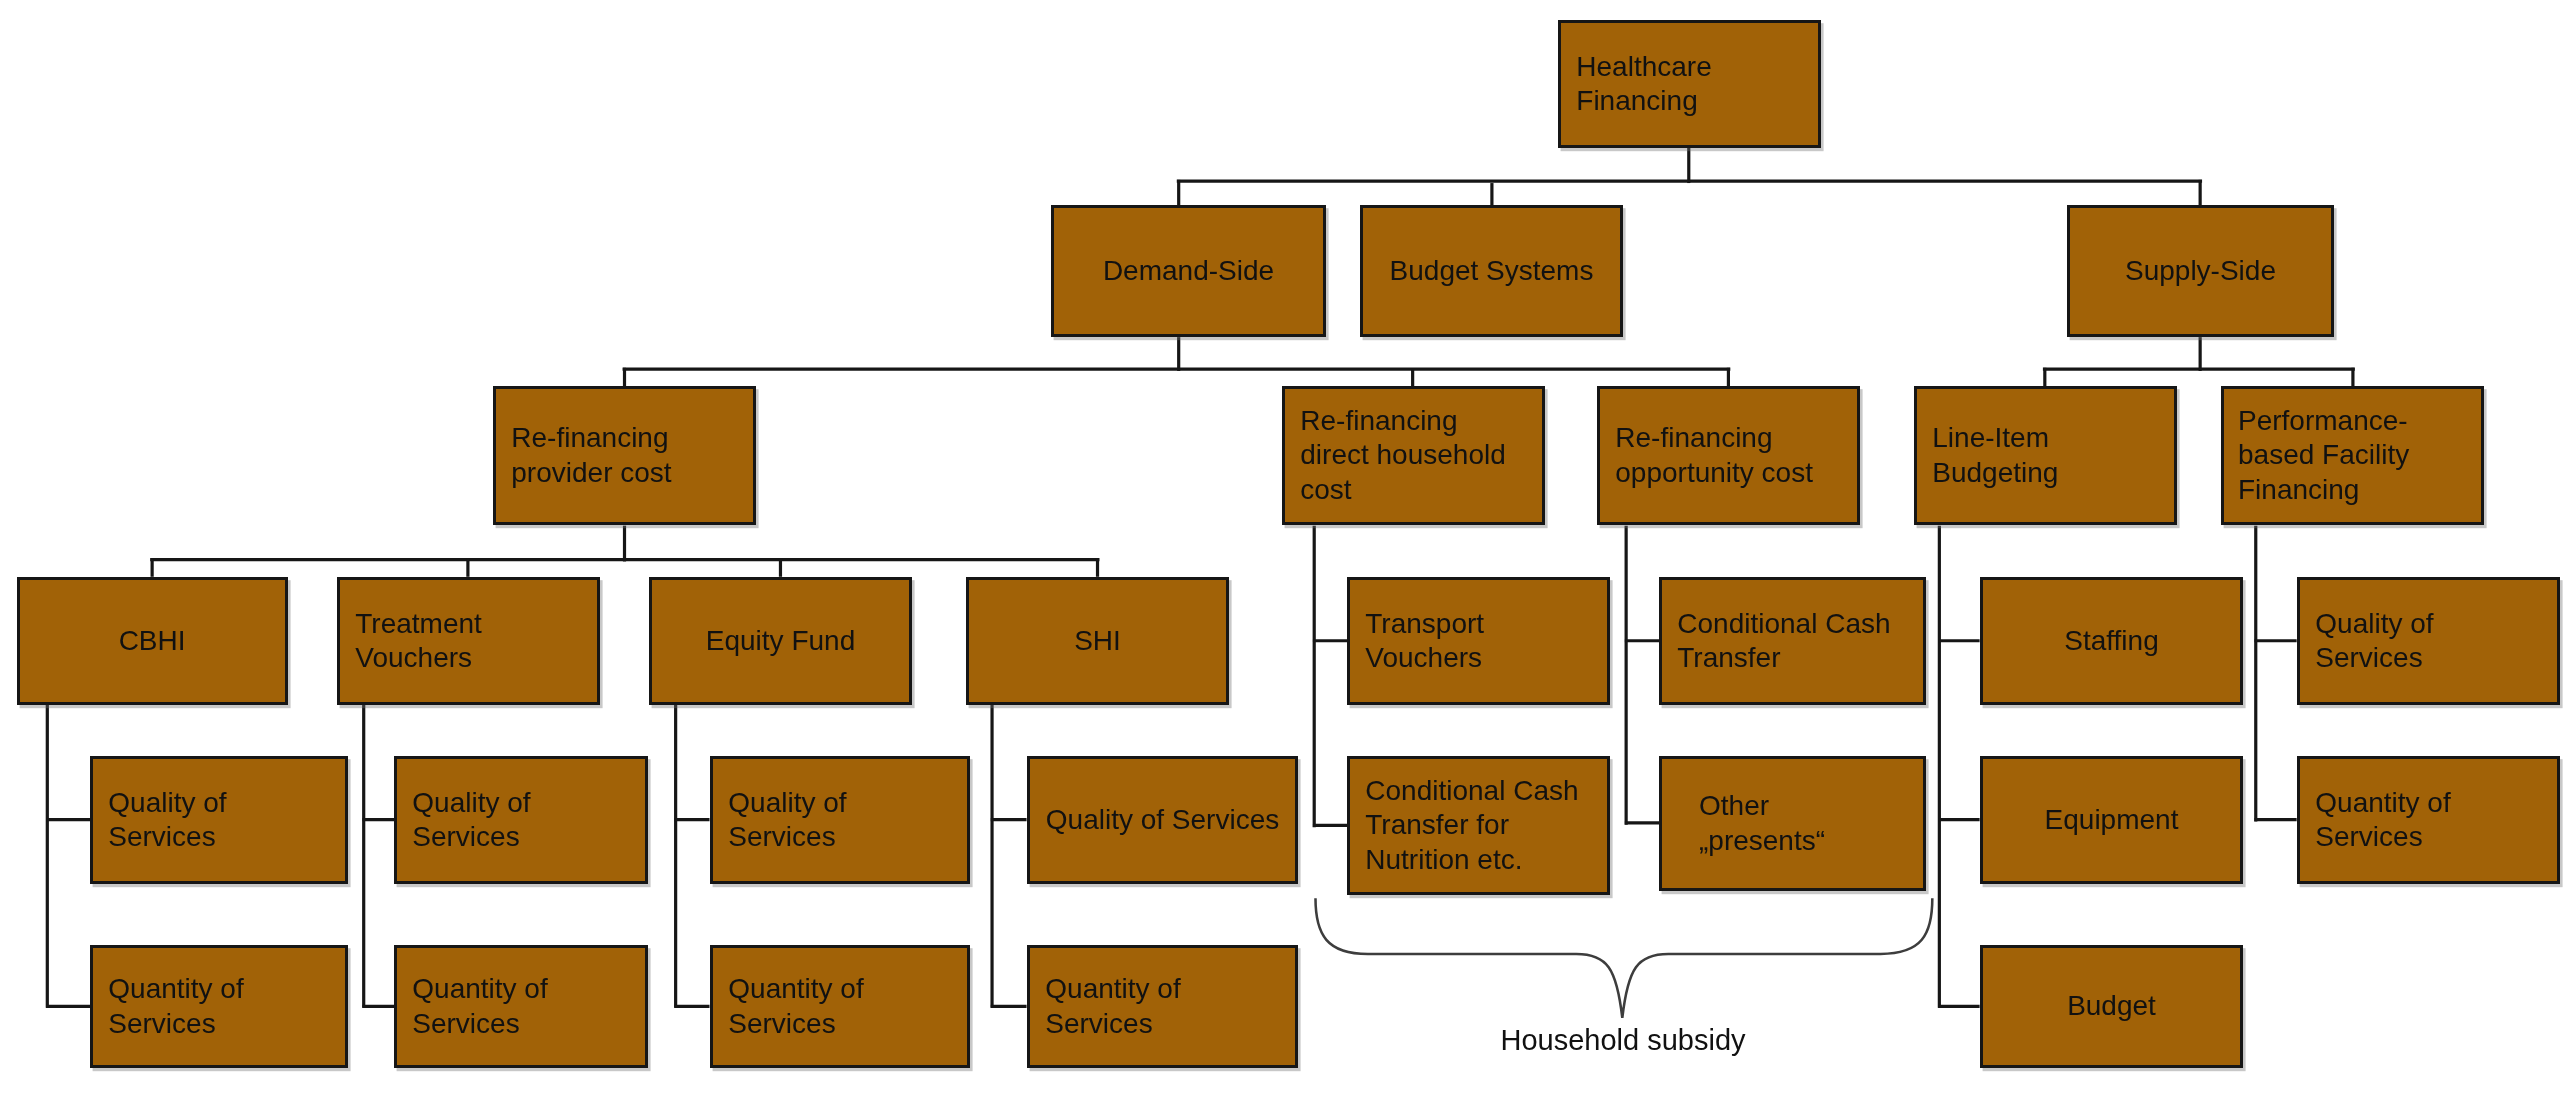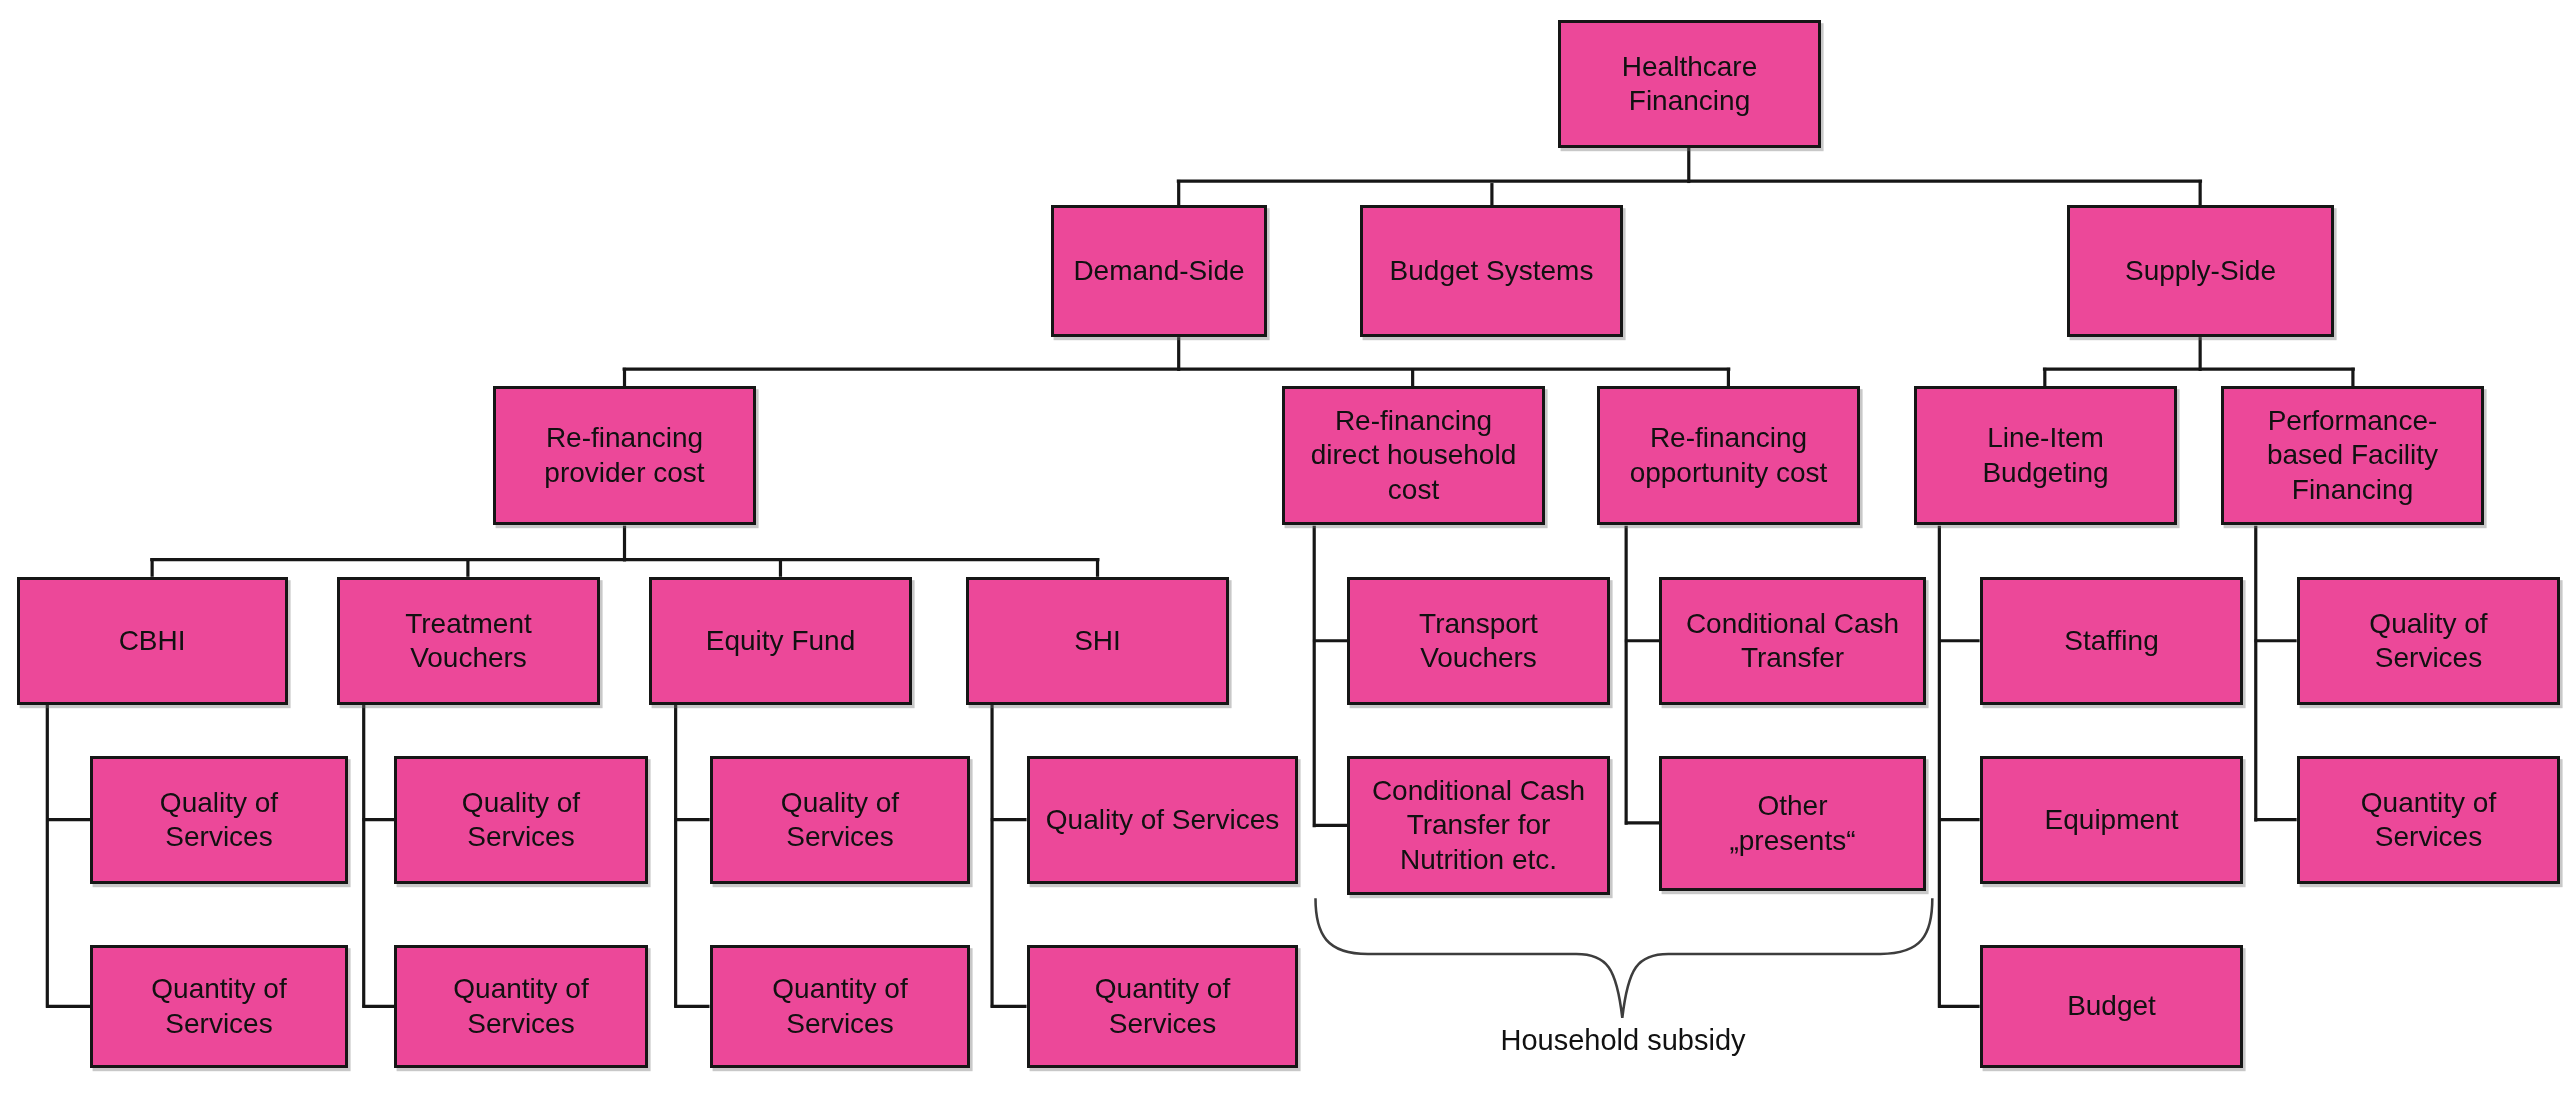--- a/index.html
+++ b/index.html
@@ -10,25 +10,25 @@
     font-family:"Liberation Sans", sans-serif;
     overflow:hidden;
   }
   .connectors{
     position:absolute;left:0;top:0;width:2576px;height:1098px;
   }
   .connectors line{stroke:#161616;stroke-width:5;}
   .node{
     position:absolute;
     box-sizing:border-box;
-    background:#ec4899;
+    background:#a16207;
     border:3.2px solid #161616;
     box-shadow:2.6px 3.2px 0 rgba(110,110,110,0.38);
     display:flex;align-items:center;justify-content:center;
-    text-align:center;
+    text-align:left;
     font-size:28px;line-height:1.22;color:#111;
     padding:0 15.3px;
   }
   .node.pad-wide{padding:8px 37px;}
   .node.pad-tight{padding:0 14px;}
   .brace-path{stroke:#3d3d3d;stroke-width:4;fill:none;}
   .brace-label{
     position:absolute;
     left:1431px;top:1024px;width:384px;
     text-align:center;
@@ -106,21 +106,21 @@
              C 2514 1492, 2529 1514, 2538 1592
              C 2547 1514, 2562 1492, 2610 1492
              L 2942 1492
              C 3006 1492, 3023 1462, 3023 1405"></path>
   </svg>
 
   <div class="node" style="left:1558px;top:20px;width:263px;height:128px">
     <span>Healthcare Financing</span>
   </div>
 
-  <div class="node" style="left:1051px;top:205px;width:216px;height:132px">
+  <div class="node" style="left:1051px;top:205px;width:275px;height:132px">
     <span>Demand-Side</span>
   </div>
   <div class="node" style="left:1360px;top:205px;width:263px;height:132px">
     <span>Budget Systems</span>
   </div>
   <div class="node" style="left:2067px;top:205px;width:267px;height:132px">
     <span>Supply-Side</span>
   </div>
 
   <div class="node" style="left:493px;top:386px;width:263px;height:139px">

